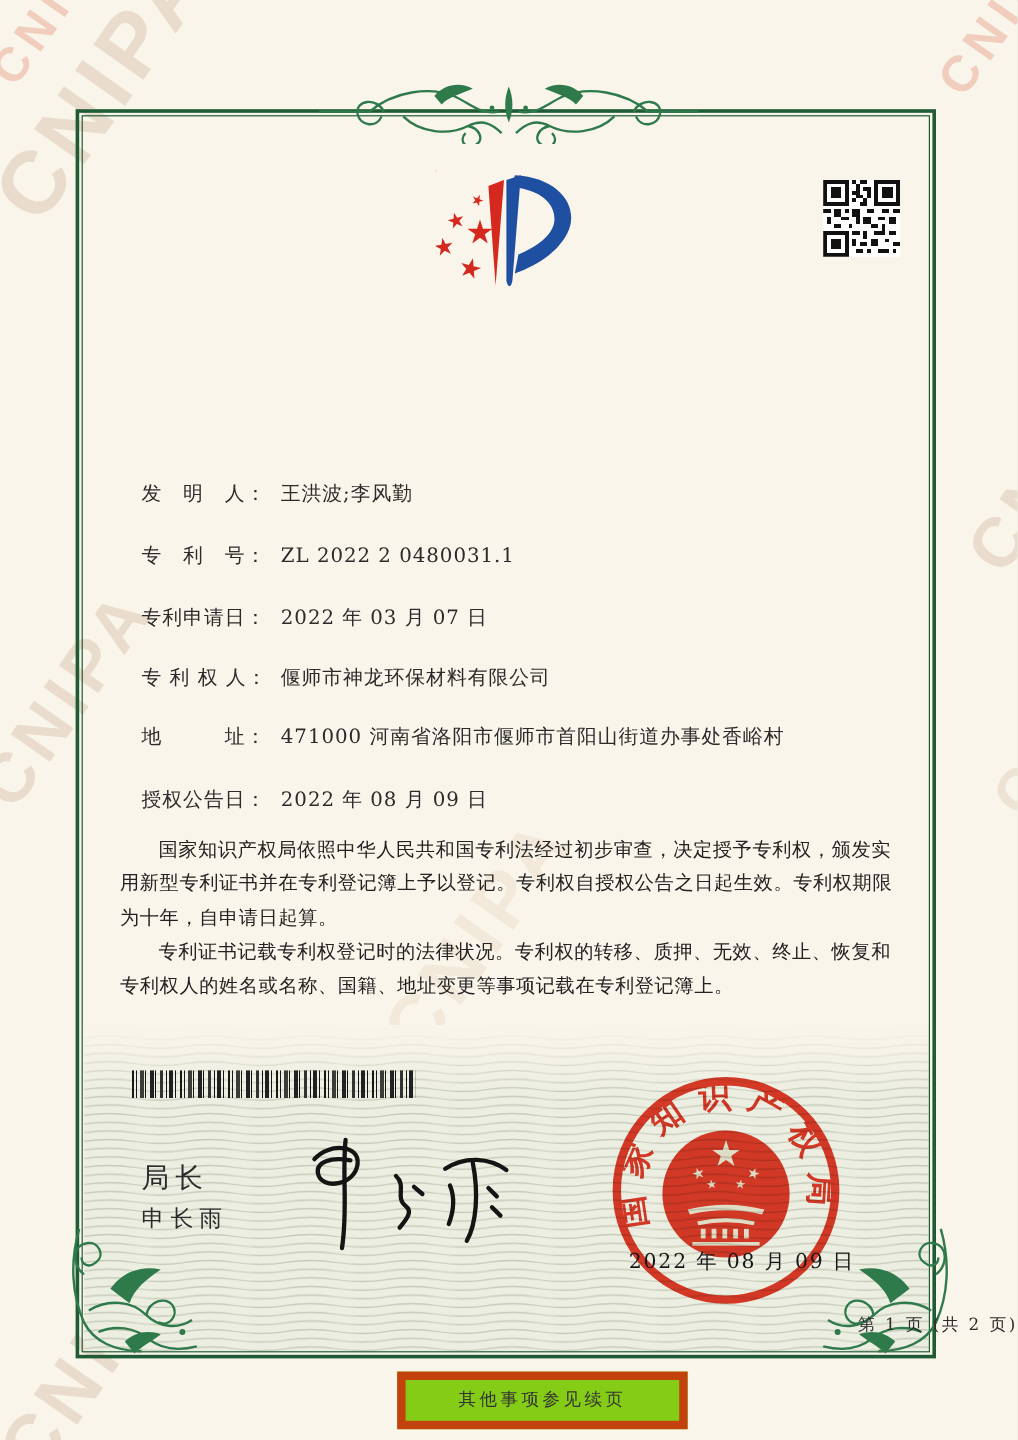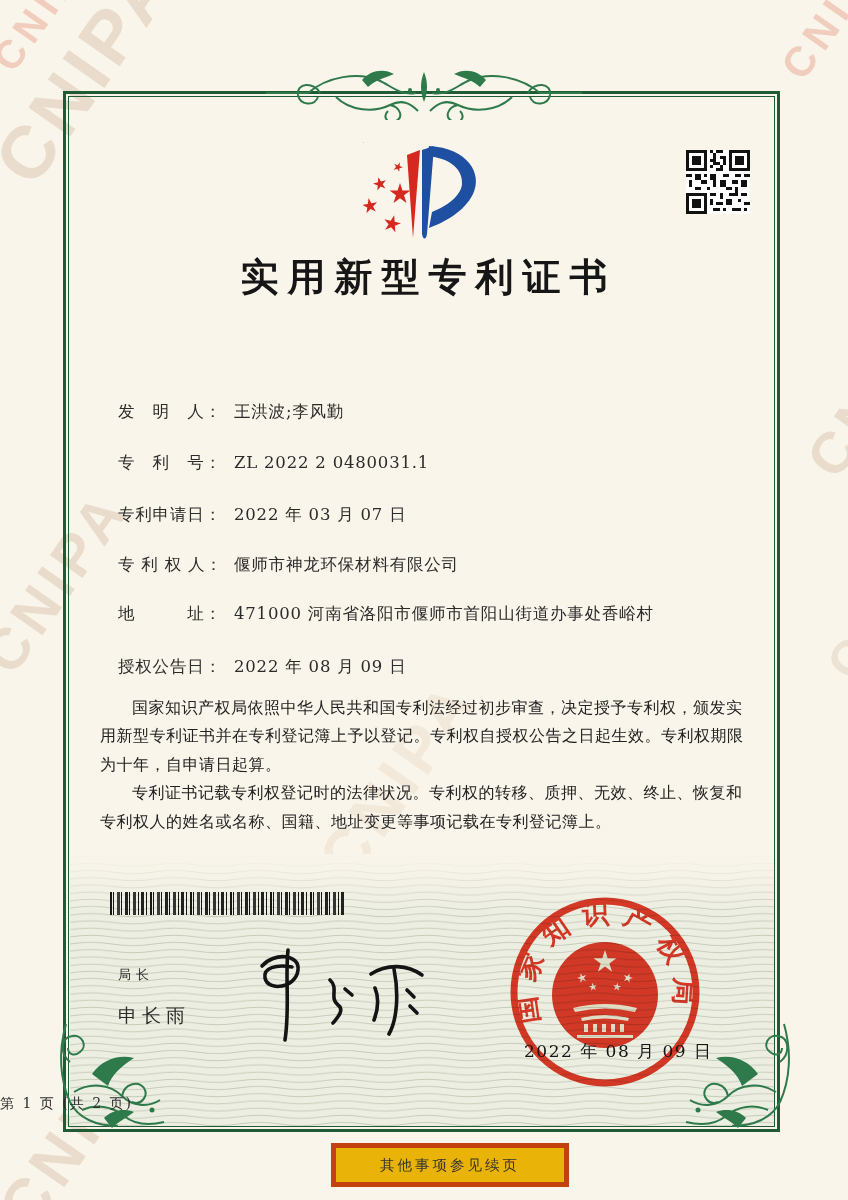--- a/index.html
+++ b/index.html
@@ -41,33 +41,33 @@
       #171717 3px 4px,transparent 4px 7px,
       #3c3c3c 7px 10px,transparent 10px 11px,
       #171717 11px 12px,transparent 12px 15px,
       #222 15px 18px,transparent 18px 19px,
       #101010 19px 20px,transparent 20px 23px,
       #333 23px 26px,transparent 26px 28px,
       #101010 28px 29px,transparent 29px 31px,
       #202020 31px 34px,transparent 34px 36px,
       #171717 36px 37px,transparent 37px 40px);}
   
-  .signer-title{position:absolute;left:118px;top:966px;font-size:13px;letter-spacing:5px;z-index:10;}
+  .signer-title{position:absolute;left:118px;top:966px;font-size:23px;letter-spacing:5px;z-index:10;}
   .signer-name{position:absolute;left:118px;top:1003px;font-size:19px;letter-spacing:5px;z-index:10;}
   .sig{position:absolute;left:226px;top:934px;z-index:11;}
   
   .seal{position:absolute;left:505px;top:892px;z-index:12;mix-blend-mode:multiply;opacity:.94;}
   .seal-date{position:absolute;left:524px;top:1040px;font-size:17px;letter-spacing:1.5px;
              color:#151515;z-index:13;}
   
-  .page-info{position:absolute;left:0;top:1095px;width:848px;text-align:left;font-size:14px;
+  .page-info{position:absolute;left:0;top:1095px;width:848px;text-align:right;font-size:14px;
              letter-spacing:2px;z-index:10;}
   .note-box{position:absolute;left:331px;top:1143px;width:228px;height:34px;line-height:34px;
-            text-align:center;font-size:14.5px;letter-spacing:3px;border:5px solid #c2410c;
-            background:#eab308;color:#333;z-index:10;}
+            text-align:center;font-size:14.5px;letter-spacing:3px;border:7px solid #c2410c;
+            background:#84cc16;color:#333;z-index:10;}
 </style>
 </head>
 <body>
 
 <div class="page">
 
   <span class="wm" style="left:-42px;top:28px;font-size:74px;">CNIPA</span>
   <span class="wm wm-red" style="left:-30px;top:-18px;font-size:40px;">CNIPA</span>
   <span class="wm wm-red" style="left:758px;top:-14px;font-size:42px;">CNIPA</span>
   <span class="wm" style="left:776px;top:352px;font-size:58px;">CNIPA</span>
@@ -197,21 +197,20 @@
         <rect x="13" y="16" width="2" height="2"></rect>
       <rect x="17" y="16" width="1" height="1"></rect>
         <rect x="19" y="17" width="2" height="1"></rect>
       <rect x="9" y="19" width="2" height="1"></rect>
         <rect x="12" y="19" width="1" height="1"></rect>
       <rect x="15" y="19" width="3" height="1"></rect>
         <rect x="19" y="19" width="1" height="1"></rect>
     </g>
   </svg>
 
-  <div class="title">实用新型专利证书</div>
 
   <div class="field-row" style="top:401px">
     <span class="f-label">发　明　人：</span><span class="f-value">王洪波;李风勤</span>
   </div>
   <div class="field-row" style="top:452px">
     <span class="f-label">专　利　号：</span><span class="f-value">ZL 2022 2 0480031.1</span>
   </div>
   <div class="field-row" style="top:504px">
     <span class="f-label">专利申请日：</span><span class="f-value">2022 年 03 月 07 日</span>
   </div>

